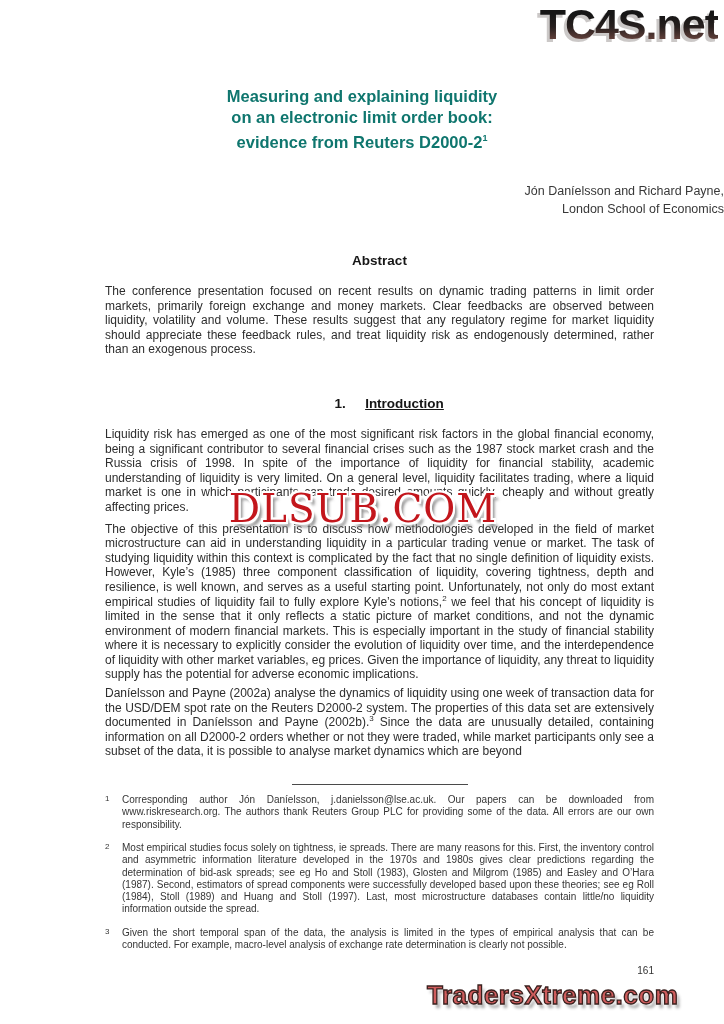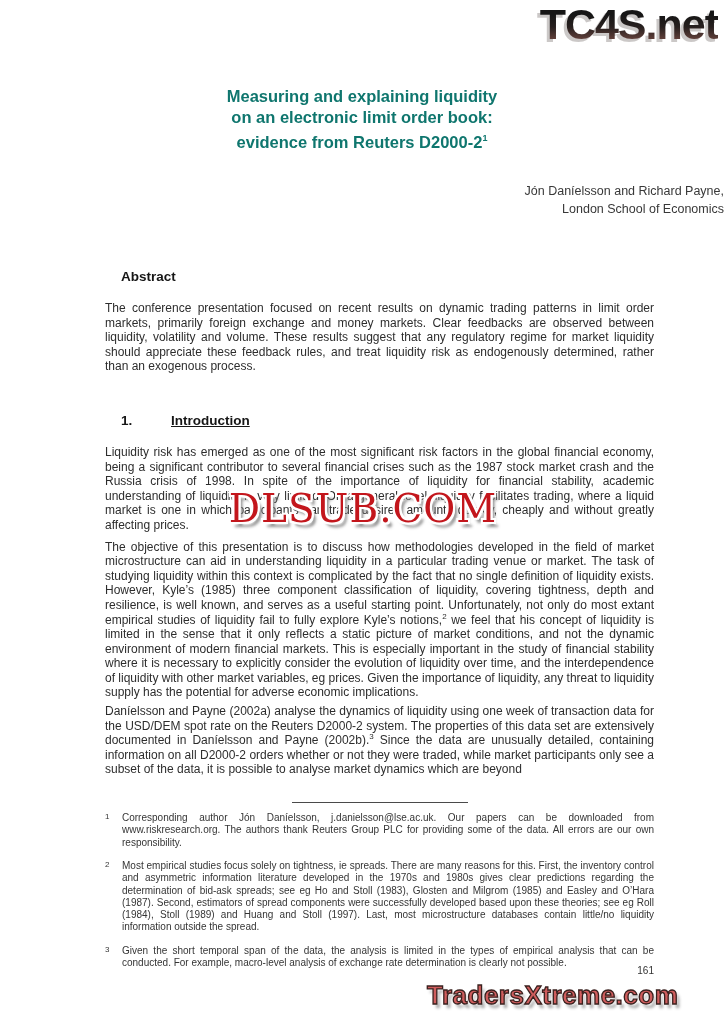--- a/index.html
+++ b/index.html
@@ -43,21 +43,21 @@
     font-size:16.5px; font-weight:bold; line-height:21px; color:#0f766e;
   }
   .title-block sup { font-size:9px; }
   .authors {
     position:absolute; top:182px; left:0; width:724px; text-align:right;
     font-size:12.5px; line-height:18px; color:#383838;
   }
 
   
   .content { position:absolute; top:253px; left:105px; width:549px; }
-  .heading { font-size:13.5px; font-weight:bold; line-height:16px; color:#161616; margin:16px; }
+  .heading { font-size:13.5px; font-weight:bold; line-height:16px; color:#161616; margin:0;text-align:center; }
   .sec-heading { margin-top:39px;text-decoration:underline; }
   .sec-num { display:inline-block; width:50px; }
   .para {
     margin:0; font-size:12px; line-height:14.6px; text-align:justify; color:#2d2d2d;
   }
   .para sup { font-size:8px; line-height:0; }
   .abstract-body { margin-top:15px; }
   .p1 { margin-top:15px; }
   .p2 { margin-top:7px; }
   .p3 { margin-top:4px; }

